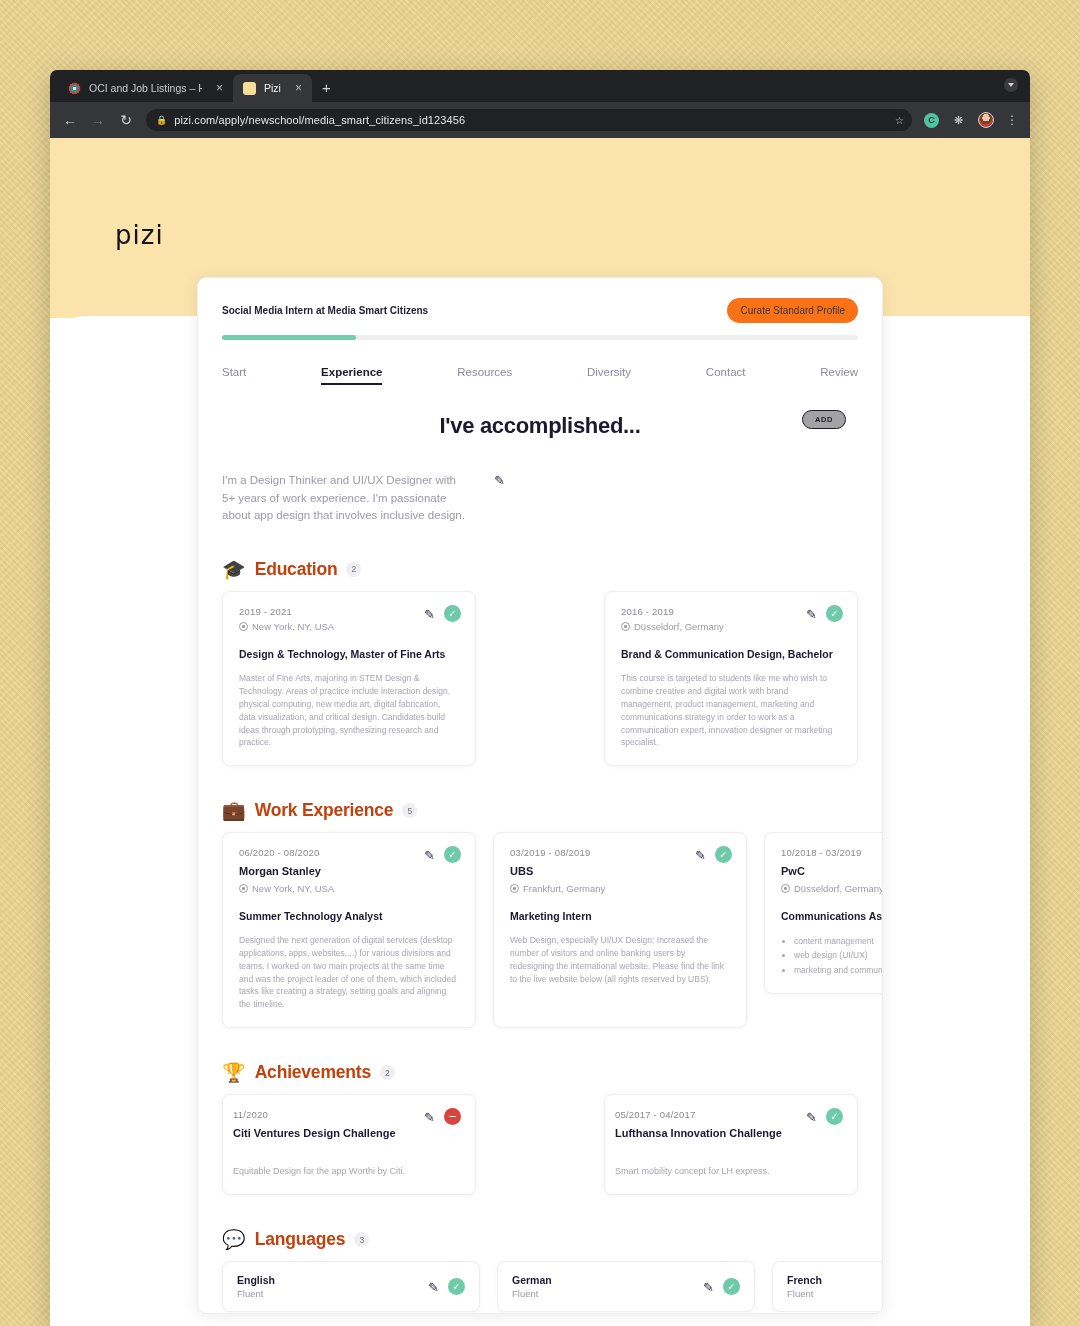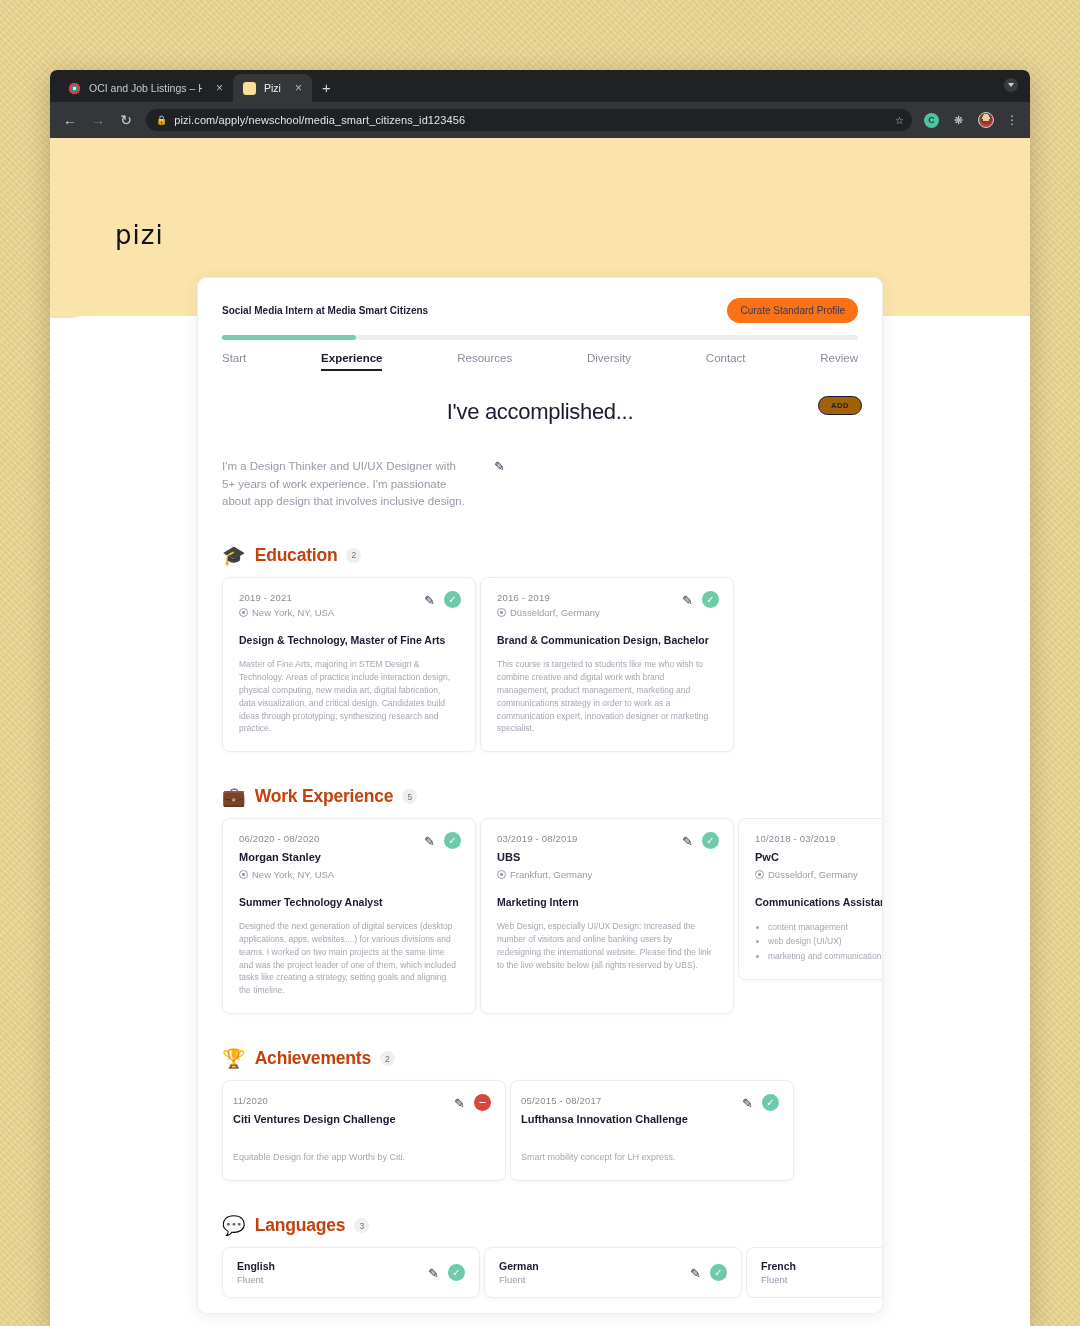--- a/index.html
+++ b/index.html
@@ -164,42 +164,43 @@
     margin: 12px 24px 0 24px; height: 5px;
     background: #eeeef1; border-radius: 3px; position: relative;
   }
   .progress-fill {
     position: absolute; left: 0; top: 0; height: 5px;
     width: 21%; background: #76ccae; border-radius: 3px;
   }
   .steps {
     display: flex; justify-content: space-between;
     padding: 12px 24px 0 24px;
+    margin-top: 14px;
   }
   .step {
     font-size: 11.5px; color: #8c8a9b; position: relative;
     padding-bottom: 7px; cursor: pointer;
   }
   .step.active { color: #1d1a2e; font-weight: bold; }
   .step.active::after {
     content: ""; position: absolute;
     left: 0; bottom: 0; width: 100%; height: 2px;
     background: #1d1a2e;
   }
 
   
   .content { padding: 28px 24px 0 24px; position: relative; }
   .accomplished {
-    text-align: center; font-size: 22px; font-weight: normal;
+    text-align: center; font-size: 22px; font-weight: bold;
     color: #1c1930; letter-spacing: -.3px;
   }
   .add-btn {
-    position: absolute; right: 20px; top: 25px;
+    position: absolute; right: 36px; top: 25px;
     border: 1.3px solid #1c1930; border-radius: 11px;
-    background: #a16207; padding: 4px 12px;
+    background: #a3a3a3; padding: 4px 12px;
     font-size: 7.5px; font-weight: bold; letter-spacing: .6px;
     color: #1c1930; cursor: pointer;
     font-family: "Liberation Sans", sans-serif;
   }
   .summary-row {
     display: flex; align-items: flex-start; gap: 22px;
     margin-top: 33px;
   }
   .summary-text {
     font-size: 11.5px; line-height: 1.53; color: #9b99a8;
@@ -219,29 +220,29 @@
   .section-title {
     font-size: 17.5px; font-weight: bold; color: #c2410c;
     letter-spacing: -.2px;
   }
   .count-badge {
     background: #efeff2; color: #75737f; border-radius: 50%;
     width: 15px; height: 15px; font-size: 8.5px;
     display: flex; align-items: center; justify-content: center;
   }
 
-  .cards-row { display: flex; gap: 4px; }
+  .cards-row { display: flex; gap: 17px; justify-content: space-between; }
   .card {
     background: #fff; border: 1px solid #ededf0;
     border-radius: 8px; padding: 14px 16px 16px 16px;
     position: relative; flex: 0 0 auto;
     box-shadow: 0 1px 5px rgba(30,28,50,0.045);
   }
   .card.edu, .card.work { width: 254px; }
-  .card.ach { width: 284px; padding-left: 10px; }
+  .card.ach { width: 254px; padding-left: 10px; }
   .card.lang {
     width: 258px; padding: 12px 14px;
     display: flex; align-items: center; justify-content: space-between;
   }
   .card .date {
     font-size: 9.5px; color: #8a8896; letter-spacing: .2px;
   }
   .card .org {
     font-size: 11px; font-weight: bold; color: #1c1930;
     margin-top: 6px; line-height: 1.3;
@@ -479,21 +480,21 @@
               <div class="date">11/2020</div>
               <div class="org">Citi Ventures Design Challenge</div>
               <div class="desc tight">Equitable Design for the app Worthi by Citi.</div>
               <div class="card-actions">
                 <span class="pencil">✎</span>
                 <span class="badge-circle no">−</span>
               </div>
             </div>
 
             <div class="card ach" style="min-height:84px">
-              <div class="date">05/2015 - 08/2017</div>
+              <div class="date">05/2017 - 04/2017</div>
               <div class="org">Lufthansa Innovation Challenge</div>
               <div class="desc tight">Smart mobility concept for LH express.</div>
               <div class="card-actions">
                 <span class="pencil">✎</span>
                 <span class="badge-circle ok">✓</span>
               </div>
             </div>
 
           </div>
         </div>

